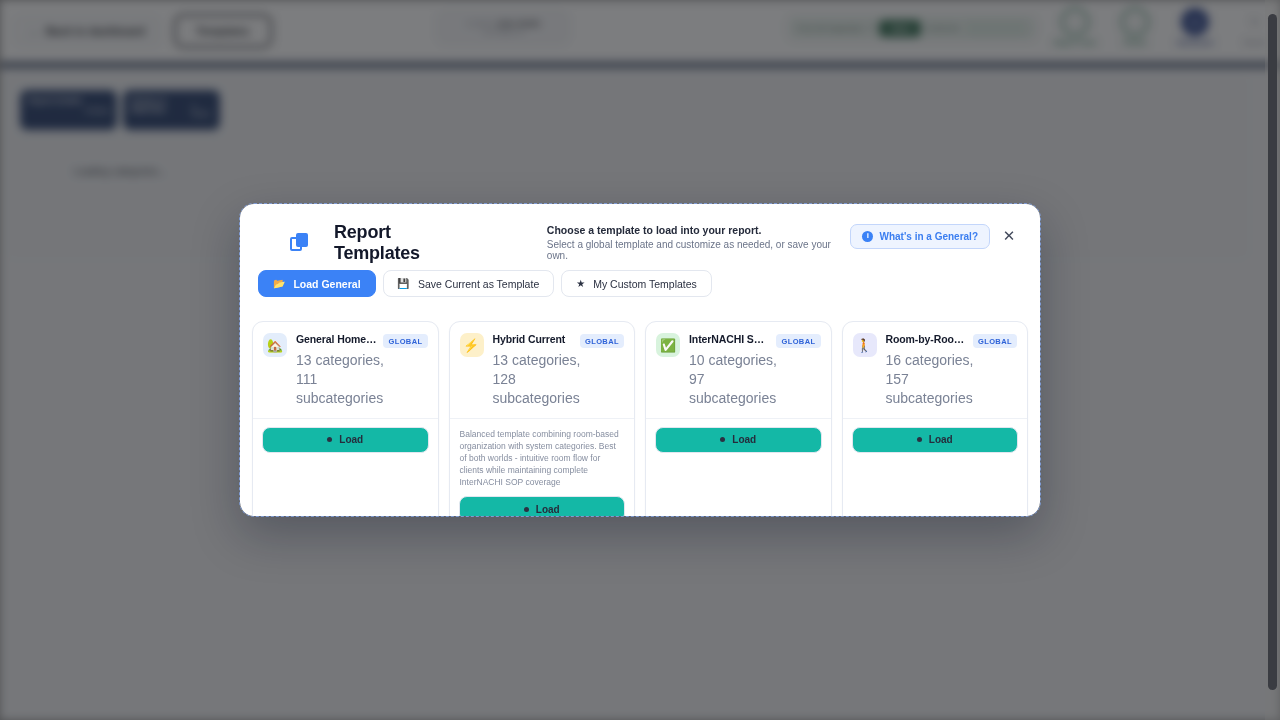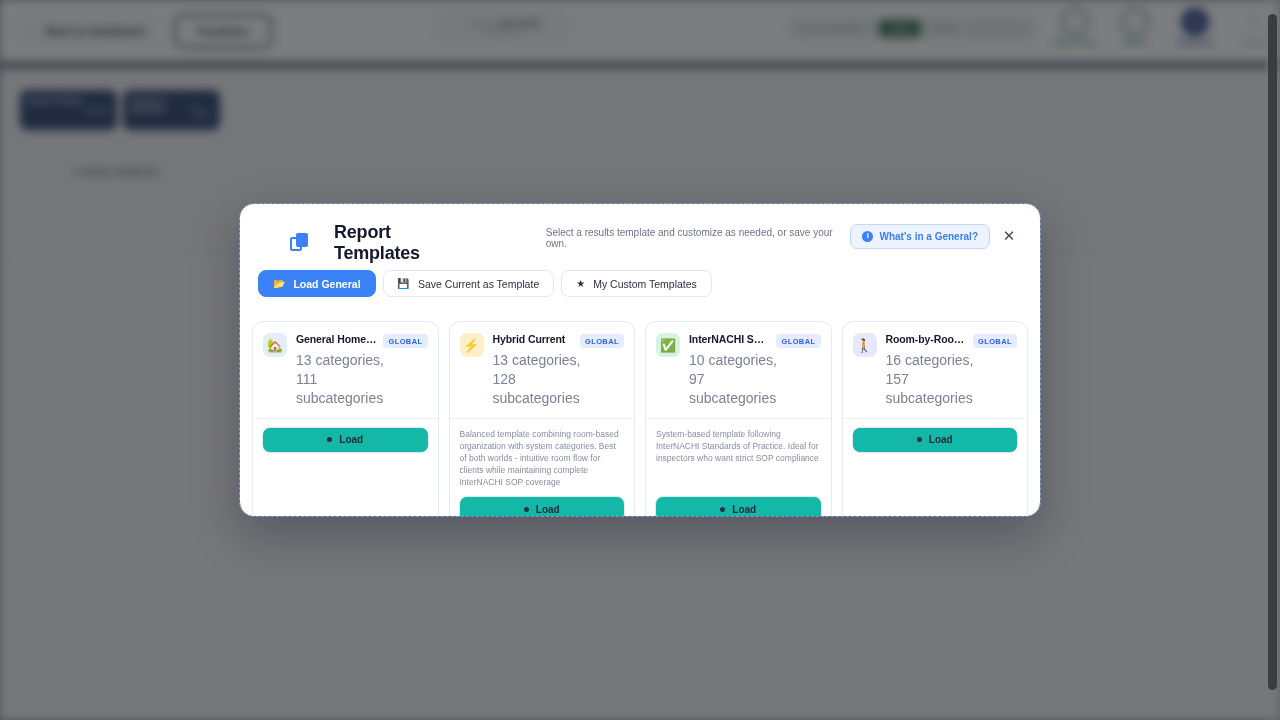--- a/index.html
+++ b/index.html
@@ -401,21 +401,22 @@
 
     <div class="mh-left">
       <div class="mh-icon">
         <div class="sq-back"></div>
         <div class="sq-front"></div>
       </div>
       <div class="mh-title">Report Templates</div>
     </div>
 
     <div class="mh-mid">
-      <div class="mh-sub2">Select a results template and customize as needed, or save your own.</div>
+      <div class="mh-sub1">Choose a template to load into your report.</div>
+      <div class="mh-sub2">Select a global template and customize as needed, or save your own.</div>
     </div>
 
     <div class="mh-right">
       <div class="whats-btn">
         <span class="info-dot">i</span>
         <span>What's in a General?</span>
       </div>
       <div class="close-btn">✕</div>
     </div>
 
@@ -483,21 +484,20 @@
       <div class="card-head">
         <div class="card-emoji" style="background: rgb(216, 243, 221);">✅</div>
         <div class="card-head-text">
           <div class="card-title-row">
             <div class="card-title">InterNACHI SOP ...</div>
             <div class="badge-global">GLOBAL</div>
           </div>
           <div class="card-counts">10 categories, 97 subcategories</div>
         </div>
       </div>
-      <div class="card-desc">System-based template following InterNACHI Standards of Practice. Ideal for inspectors who want strict SOP compliance</div>
       <div class="card-foot">
         <div class="load-btn">
           <span class="load-dot"></span>
           <span>Load</span>
         </div>
       </div>
     </div>
 
     <div class="card">
       <div class="card-head">

